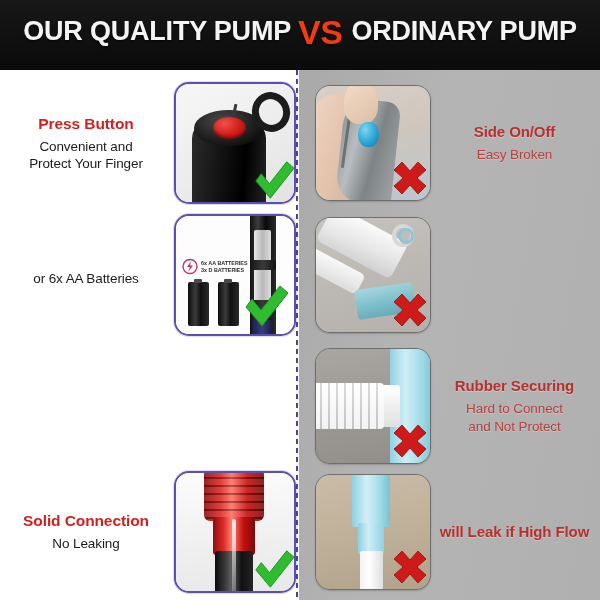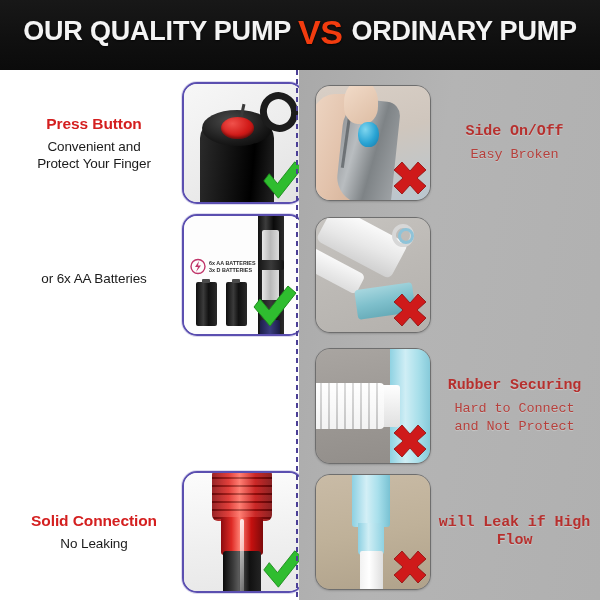--- a/index.html
+++ b/index.html
@@ -82,22 +82,22 @@
     background-size: 2px 9px;
     background-repeat: repeat-y;
   }
 
   
   .row {
     position: absolute;
     display: flex;
     align-items: center;
   }
-  .row-left  { left: 8px;  width: 324px; }
-  .row-right { left: 0;  width: 301px; font-family: Liberation Mono, monospace; }
+  .row-left  { left: 0;  width: 324px; }
+  .row-right { left: 0;  width: 301px; }
 
   .r1 { top: 8px;   height: 130px; }
   .r2 { top: 141px; height: 128px; }
   .r3 { top: 272px; height: 128px; }
   .r4 { top: 403px; height: 118px; }
 
   
   .ltext {
     width: 168px;
     padding-left: 4px;

